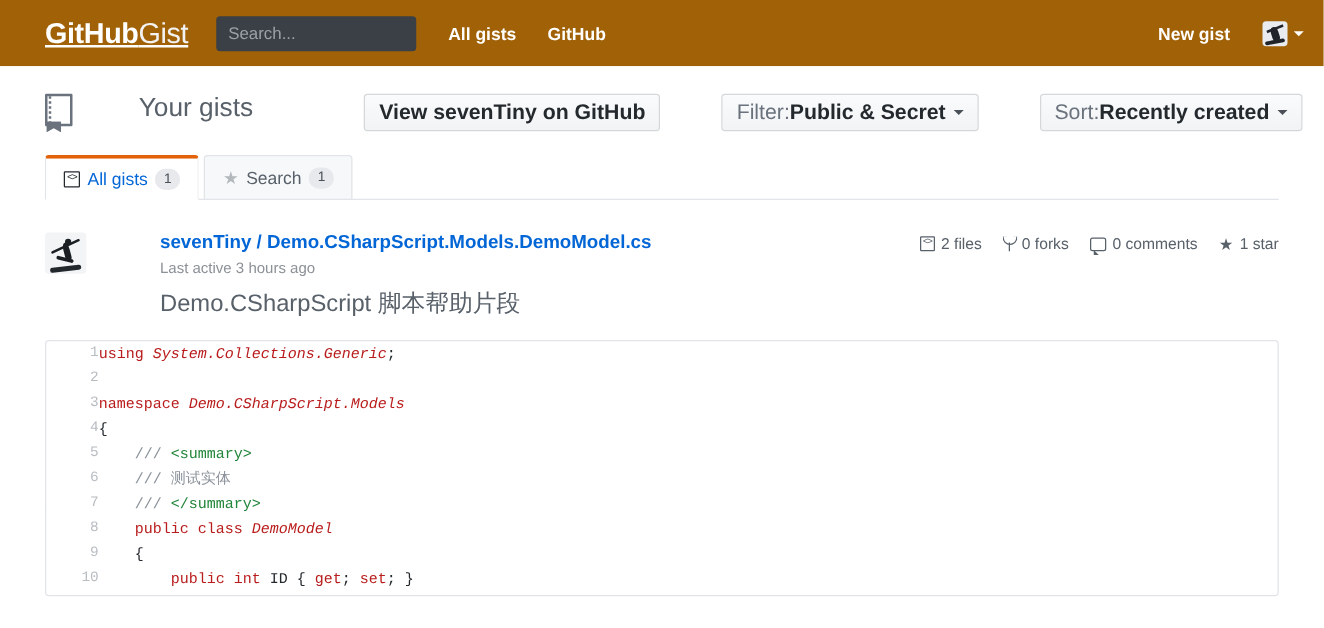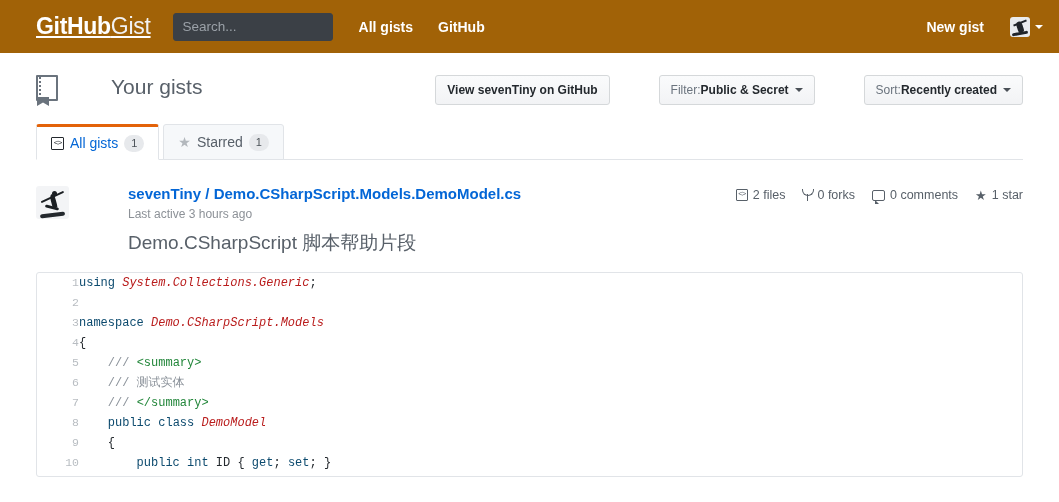--- a/index.html
+++ b/index.html
@@ -149,21 +149,21 @@
     white-space: nowrap;
   }
   .titlebar-spacer { flex: 1; }
 
   .btn {
     height: 30px;
     border: 1px solid #d5d8da;
     border-radius: 3px;
     background: linear-gradient(#fafbfc, #f2f3f5);
     color: #24292e;
-    font-size: 12px;
+    font-size: 17px;
     font-family: "Liberation Sans", sans-serif;
     font-weight: bold;
     padding: 0 11px;
     display: inline-flex;
     align-items: center;
     white-space: nowrap;
     cursor: pointer;
     margin-left: 9px;
   }
   .btn .dim { color: #6a737d; font-weight: normal; }
@@ -385,21 +385,21 @@
     padding-right: 11px;
     color: #b8bdc2;
     user-select: none;
     font-size: 11.5px;
   }
   td.cl {
     padding-left: 13px;
     color: #24292e;
     white-space: pre;
   }
-  .k  { color: #0c4a6e; }
+  .k  { color: #b91c1c; }
   .id { color: #b91c1c; font-style: italic; }
   .pn { color: #24292e; }
   .cm { color: #8a9199; }
   .tag{ color: #22863a; }
 </style>
 </head>
 <body>
 
 <div class="header">
   <a class="logo" href="#">
@@ -455,21 +455,21 @@
   </div>
 
   <div class="tabs">
     <a class="tab active" href="#">
       <span class="code-icon">&lt;&gt;</span>
       <span>All gists</span>
       <span class="counter">1</span>
     </a>
     <a class="tab inactive" href="#">
       <span class="star-glyph">★</span>
-      <span>Starred</span>
+      <span>Search</span>
       <span class="counter">1</span>
     </a>
   </div>
 
   <div class="gist">
     <span class="avatar-lg">
       <span class="arms"></span>
         <span class="head"></span>
         <span class="body"></span>
       <span class="legs"></span>

